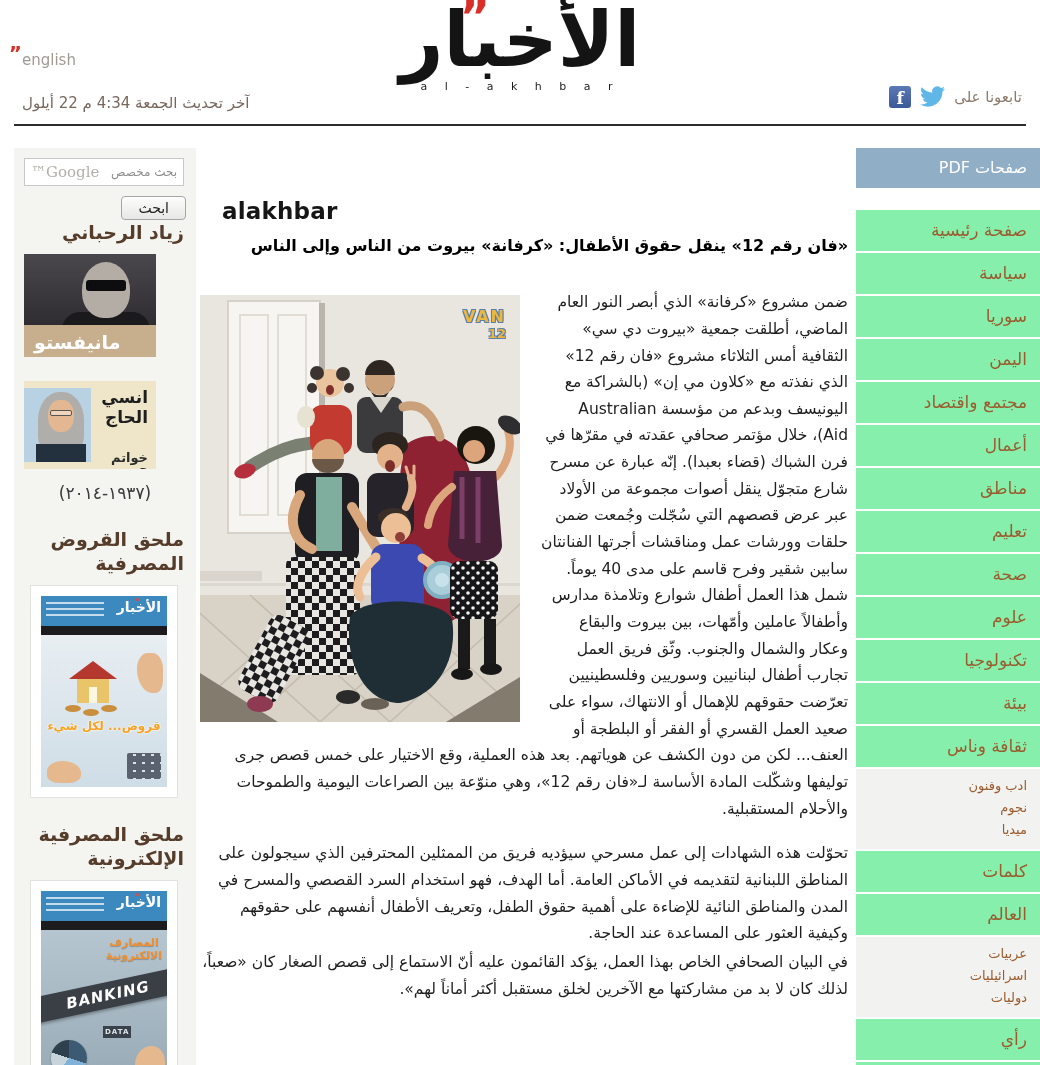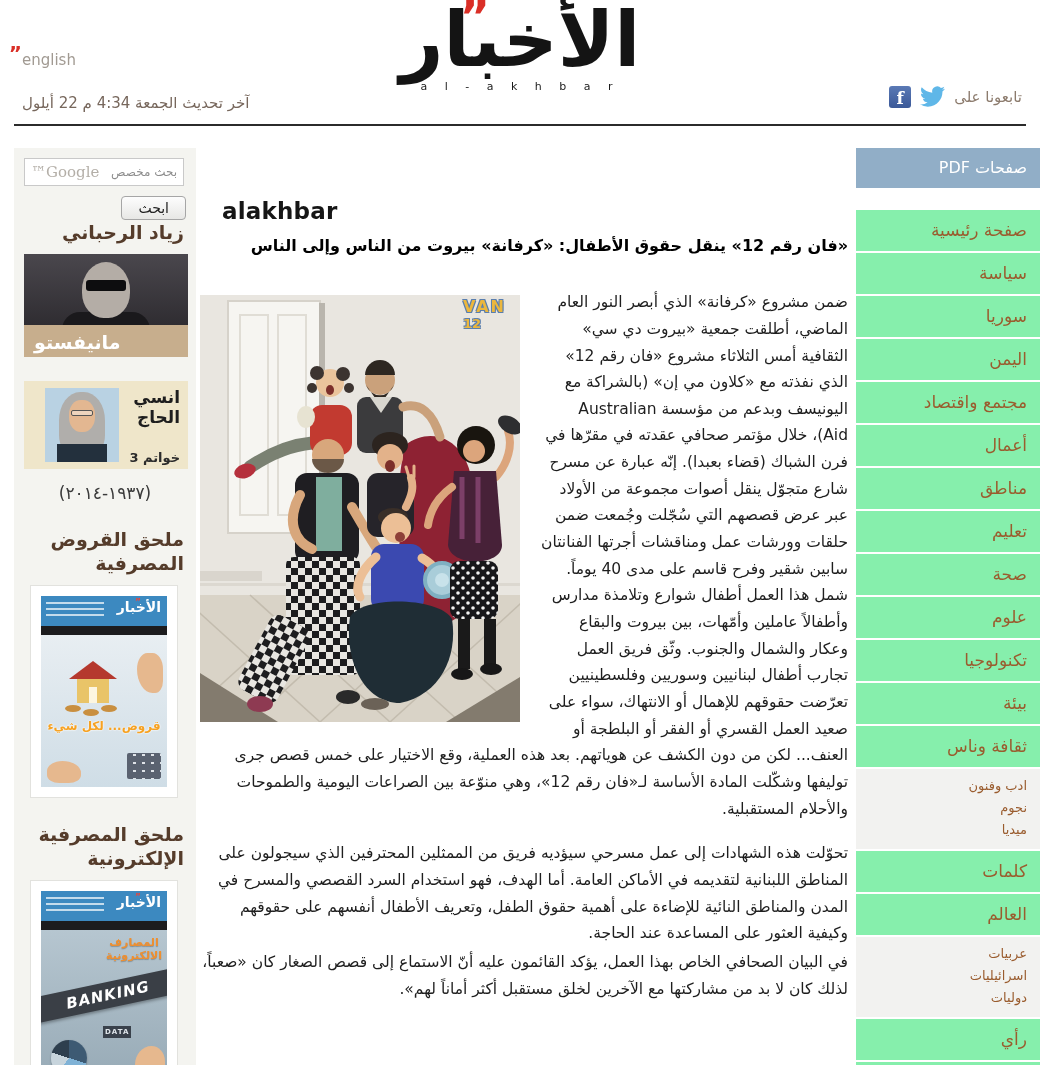--- a/index.html
+++ b/index.html
@@ -42,21 +42,21 @@
   
   .aside { position:absolute; top:148px; left:14px; width:182px; height:917px; background:#f4f4f0; padding:10px; }
   .search-box { width:160px; height:28px; background:#fff; border:1px solid #c9c9c9; display:flex; direction:rtl;
     align-items:center; justify-content:space-between; padding:0 6px; }
   .search-box .ph { font-size:12px; color:#8d8d8d; }
   .search-box .google { font-family:"DejaVu Serif", serif; font-size:15px; color:#b4afa8; }
   .search-btn { display:block; margin:10px 0 0 auto; margin-right:0; background:linear-gradient(#fdfdfd,#e7e7e5);
     border:1px solid #a6a6a6; border-radius:4px; font-size:14px; color:#222; padding:3px 16px;
     font-family:"DejaVu Sans", sans-serif; float:right; }
   .aside h3 { clear:both; direction:rtl; text-align:right; font-size:19px; line-height:24px; color:#553c2b; margin:24px 2px 10px; }
-  .banner { width:164px; position:relative; overflow:hidden; }
+  .banner { width:132px; position:relative; overflow:hidden; }
   .banner-zyad { height:103px; background:linear-gradient(#4a474d,#232125); }
   .banner-zyad .head { position:absolute; left:58px; top:8px; width:48px; height:56px; border-radius:50% 50% 45% 45%; background:#b4ada6; }
   .banner-zyad .glasses { position:absolute; left:62px; top:26px; width:40px; height:11px; background:#0d0d0f; border-radius:3px; }
   .banner-zyad .shoulders { position:absolute; left:38px; top:58px; width:88px; height:30px; border-radius:18px 18px 0 0; background:#1a191c; }
   .banner-zyad .band { position:absolute; left:0; bottom:0; width:100%; height:32px; background:#c7ae8d; }
   .banner-zyad .band span { position:absolute; left:10px; bottom:4px; color:#fff; font-weight:bold; font-size:19px; }
   .banner-ansi { height:88px; background:#efe6ca; margin-top:24px; display:flex; direction:rtl; }
   .banner-ansi .titles { padding:6px 8px 4px 0; text-align:right; display:flex; flex-direction:column; }
   .banner-ansi .t1 { font-size:17px; font-weight:bold; color:#1e1e1e; line-height:20px; }
   .banner-ansi .t2 { font-size:13px; font-weight:bold; color:#2c2c2c; margin-top:23px; }
@@ -97,21 +97,21 @@
     background:conic-gradient(#3d5a73 0 30%, #7fb2d6 30% 60%, #c7d4dc 60% 80%, #2e3f4e 80% 100%); box-shadow:0 1px 2px rgba(0,0,0,.3); }
   .art-bank .hand { position:absolute; right:2px; bottom:2px; width:30px; height:34px; border-radius:55% 45% 40% 40%; background:#e6b88e; }
 
   
   .main { position:absolute; left:200px; top:148px; width:648px; }
   .article-title { margin-top:86px; direction:rtl; text-align:right; font-size:16px; font-weight:bold; color:#000; line-height:1.45; }
   .article-body { margin-top:32px; direction:rtl; text-align:right; font-size:15.5px; line-height:1.72; color:#1e1e1e; }
   .article-body p { margin:0; }
   figure.article-photo { float:left; width:320px; height:427px; margin:6px 18px 8px 0; position:relative; }
   figure.article-photo svg { display:block; }
-  .van-badge { position:absolute; top:4px; right:14px; text-align:left; line-height:1; }
+  .van-badge { position:absolute; top:14px; right:14px; text-align:right; line-height:1; }
   .van-badge .v1 { font-size:16px; font-weight:bold; color:#ecb73d; letter-spacing:2px;
     text-shadow:-1px -1px 0 #5b7fae, 1px -1px 0 #5b7fae, -1px 1px 0 #5b7fae, 1px 1px 0 #5b7fae; }
   .van-badge .v2 { font-size:13px; font-weight:bold; color:#ecb73d; margin-top:2px;
     text-shadow:-1px -1px 0 #5b7fae, 1px -1px 0 #5b7fae, -1px 1px 0 #5b7fae, 1px 1px 0 #5b7fae; }
 </style>
 </head>
 <body>
 
 <div class="page">
 

